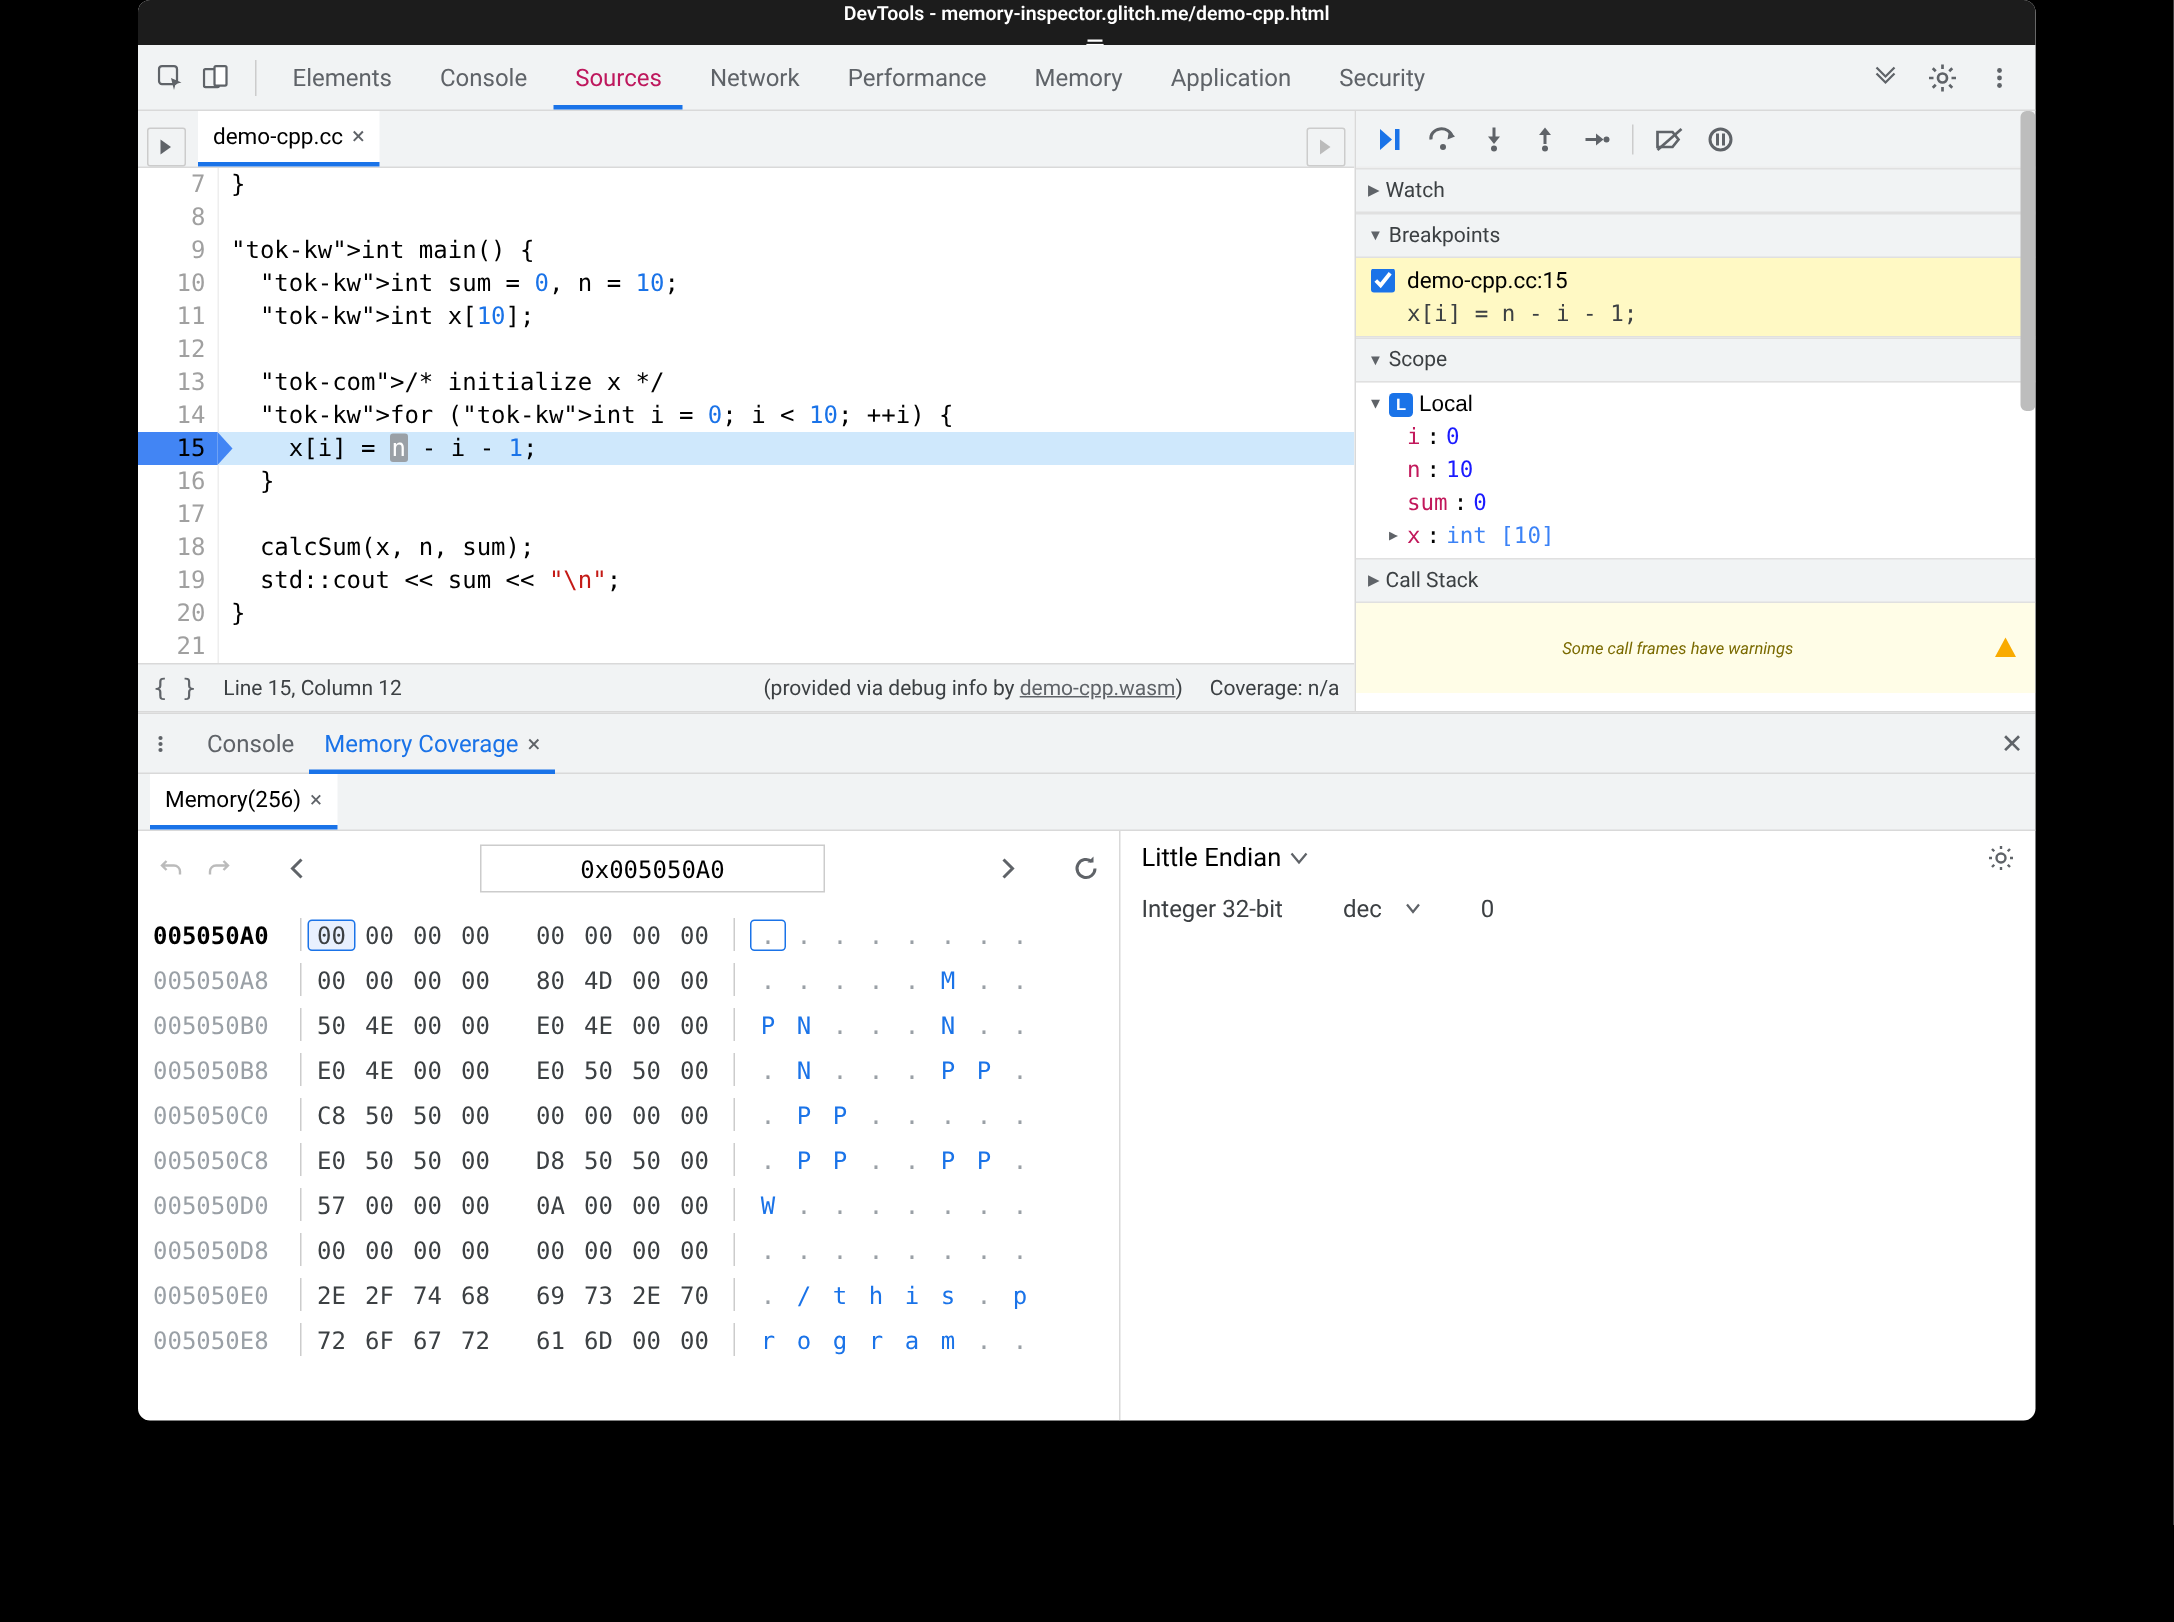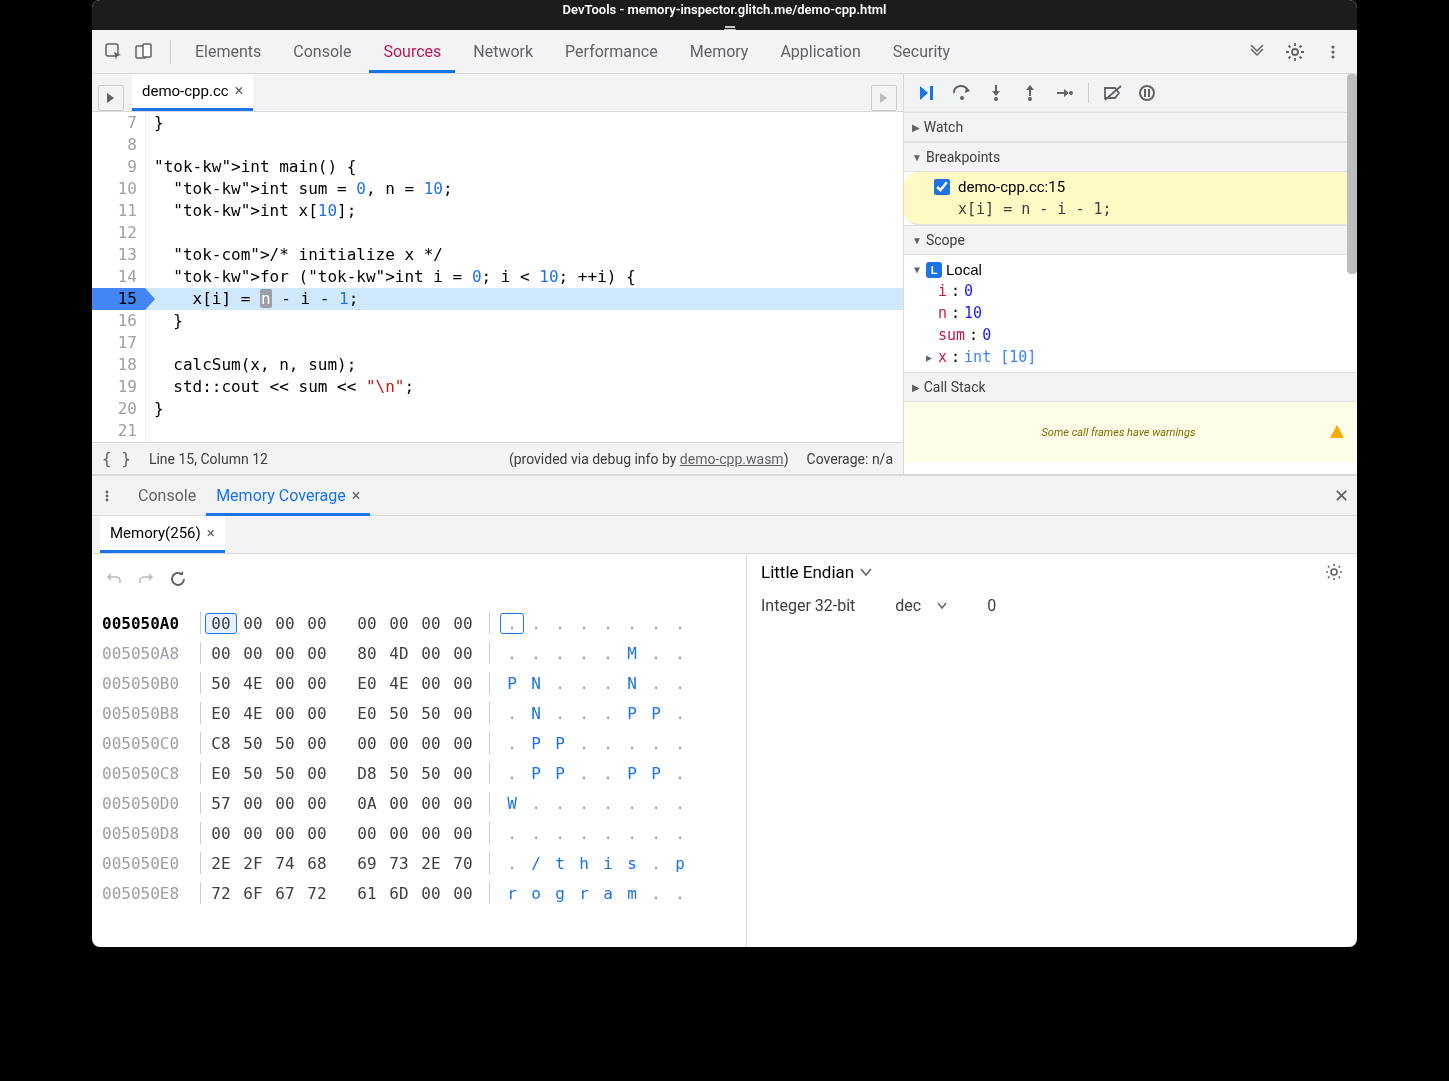--- a/index.html
+++ b/index.html
@@ -50,21 +50,21 @@
 
 .debugger { width: 454px; border-left: 1px solid #d9d9d9; display: flex; flex-direction: column; background: #fff; overflow-y: auto; position: relative; }
 .dbg-scroll-inner { position: relative; }
 .dbg-scrollbar { position: absolute; right: 0; top: 0; width: 10px; height: 200px; background: #bdbdbd; border-radius: 4px; }
 .dbg-toolbar { height: 38px; display: flex; align-items: center; gap: 6px; padding: 0 10px; border-bottom: 1px solid #eee; background: #f1f3f4; }
 .dbg-toolbar .btn { width: 28px; height: 28px; display: flex; align-items: center; justify-content: center; color: #5f6368; }
 .dbg-toolbar .btn.primary { color: #1a73e8; }
 .dbg-toolbar .vsep { width: 1px; height: 20px; background: #ccc; margin: 0 4px; }
 .section-head { background: #f1f3f4; border-top: 1px solid #e0e0e0; border-bottom: 1px solid #e0e0e0; padding: 6px 8px; font-size: 14px; color: #3c4043; display: flex; align-items: center; gap: 4px; }
 .section-head .tri { font-size: 10px; color: #5f6368; }
-.bp-item { background: #fff9c4; padding: 6px 8px 6px 30px; font-size: 15px; border-bottom: 1px solid #e0e0e0; border-radius: 14px; }
+.bp-item { background: #fff9c4; padding: 6px 8px 6px 10px; font-size: 15px; border-bottom: 1px solid #e0e0e0; }
 .bp-item .row1 { display: flex; align-items: center; gap: 8px; }
 .bp-item input[type=checkbox] { width: 16px; height: 16px; accent-color: #1a73e8; }
 .bp-item .bpcode { font-family: monospace; padding-left: 24px; color: #3c4043; margin-top: 4px; }
 .scope { padding: 4px 8px; font-size: 15px; font-family: monospace; }
 .scope .row { display: flex; align-items: center; gap: 4px; padding: 2px 0 2px 10px; }
 .scope .badge { background: #1a73e8; color: #fff; font-weight: bold; width: 16px; height: 16px; display: inline-flex; align-items: center; justify-content: center; border-radius: 3px; font-size: 11px; font-family: sans-serif; }
 .scope .varname { color: #c2185b; }
 .scope .varval { color: #1a1aff; }
 .scope .vartype { color: #3b82f6; }
 .scope .tri2 { font-size: 10px; color: #5f6368; margin-right: 2px; }
@@ -389,20 +389,35 @@
             <div class="nbtn">
                 <svg width="16" height="16">
                   <path d="M5 3 L2 6 L5 9 M2 6 H10 A4 4 0 0 1 14 10 V12" fill="none" stroke="#bbb" stroke-width="1.6"></path>
                 </svg>
               </div>
             <div class="nbtn">
                 <svg width="16" height="16">
                   <path d="M11 3 L14 6 L11 9 M14 6 H6 A4 4 0 0 0 2 10 V12" fill="none" stroke="#bbb" stroke-width="1.6"></path>
                 </svg>
               </div>
+            <div class="centerwrap">
+              <div class="nbtn enabled">
+                  <svg width="12" height="14">
+                    <path d="M9 1 L3 7 L9 13" fill="none" stroke="#5f6368" stroke-width="2"></path>
+                  </svg>
+                </div>
+              <div class="addr">
+                  <span>0x005050A0</span>
+                </div>
+              <div class="nbtn enabled">
+                  <svg width="12" height="14">
+                    <path d="M3 1 L9 7 L3 13" fill="none" stroke="#5f6368" stroke-width="2"></path>
+                  </svg>
+                </div>
+            </div>
             <div class="nbtn enabled">
                 <svg width="18" height="18" viewBox="0 0 18 18">
                   <path d="M15 9 A6 6 0 1 1 13 4.5" fill="none" stroke="#5f6368" stroke-width="2"></path>
                   <path d="M14 1 L14 5 L10 5 Z" fill="#5f6368"></path>
                 </svg>
               </div>
           </div>
           <div class="mem-grid" id="mem-grid">
               <div class="mem-row first">
                 <div class="addrcol">005050A0</div>

